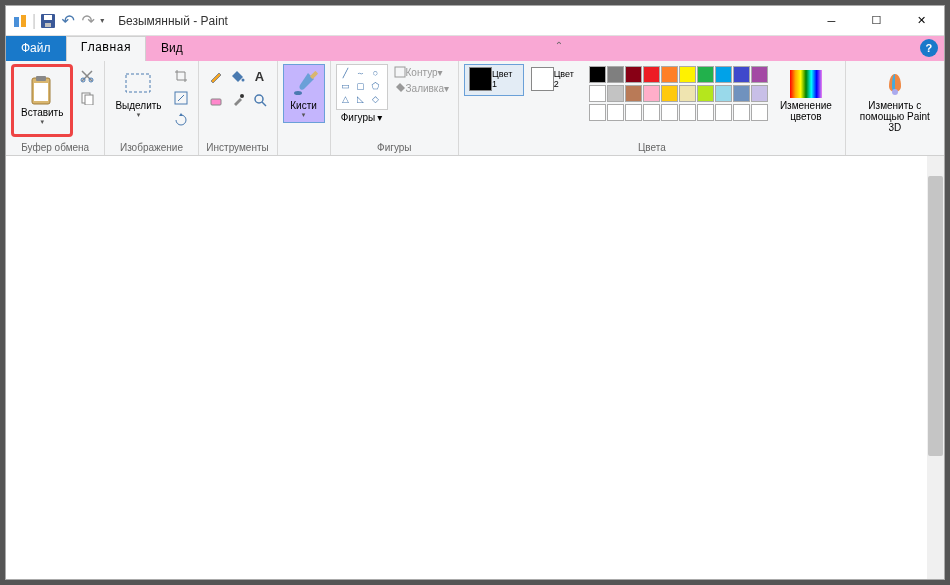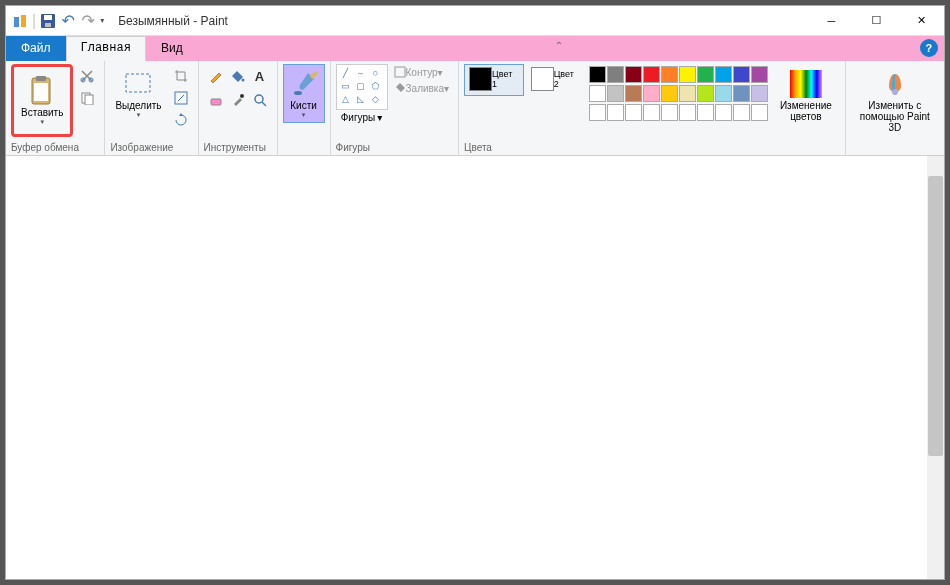--- a/index.html
+++ b/index.html
@@ -13,21 +13,21 @@
 .win-btn { width: 45px; height: 30px; display: flex; align-items: center; justify-content: center; font-size: 11px; }
 .tabs { height: 25px; display: flex; background: #f9a8d4; }
 .tab { padding: 4px 14px; font-size: 12px; cursor: pointer; border: 1px solid transparent; }
 .tab.file { background: #1979ca; color: #fff; }
 .tab.active { background: #f5f6f7; border: 1px solid #d0d0d0; border-bottom: none; font-family: Liberation Mono, monospace; }
 .help-icon { margin-left: auto; width: 18px; height: 18px; border-radius: 50%; background: #1979ca; color: #fff; font-size: 11px; display: flex; align-items: center; justify-content: center; margin-right: 6px; margin-top: 3px; font-weight: bold; }
 .chevron-up { margin-left: auto; padding: 4px 8px; font-size: 10px; color: #666; }
 .ribbon { background: #f5f6f7; border-bottom: 1px solid #d0d0d0; display: flex; height: 95px; }
 .group { border-right: 1px solid #d8d8d8; display: flex; flex-direction: column; padding: 3px 5px 1px; }
 .group-content { flex: 1; display: flex; align-items: flex-start; gap: 2px; }
-.group-label { font-size: 10px; color: #666; text-align: left; padding: 1px 0; }
+.group-label { font-size: 10px; color: #666; text-align: center; padding: 1px 0; }
 .big-btn { display: flex; flex-direction: column; align-items: center; padding: 3px 4px; font-size: 10px; cursor: pointer; border: 1px solid transparent; }
 .big-btn .icon-box { width: 32px; height: 32px; display: flex; align-items: center; justify-content: center; }
 .big-btn .caret { font-size: 7px; color: #555; }
 .highlighted { border: 3px solid #e44; border-radius: 4px; padding: 4px 2px; }
 .small-grid { display: flex; flex-direction: column; gap: 2px; padding: 2px; }
 .small-row { display: flex; gap: 2px; }
 .sm-btn { width: 20px; height: 20px; display: flex; align-items: center; justify-content: center; cursor: pointer; border: 1px solid transparent; }
 .shapes-box { width: 52px; height: 46px; border: 1px solid #ccc; background: #fff; display: flex; flex-wrap: wrap; padding: 2px; gap: 1px; align-content: flex-start; }
 .shape-cell { width: 14px; height: 12px; display: flex; align-items: center; justify-content: center; font-size: 9px; color: #4a7ab0; }
 .shapes-labels { display: flex; flex-direction: column; gap: 4px; font-size: 10px; padding: 2px 4px; }

